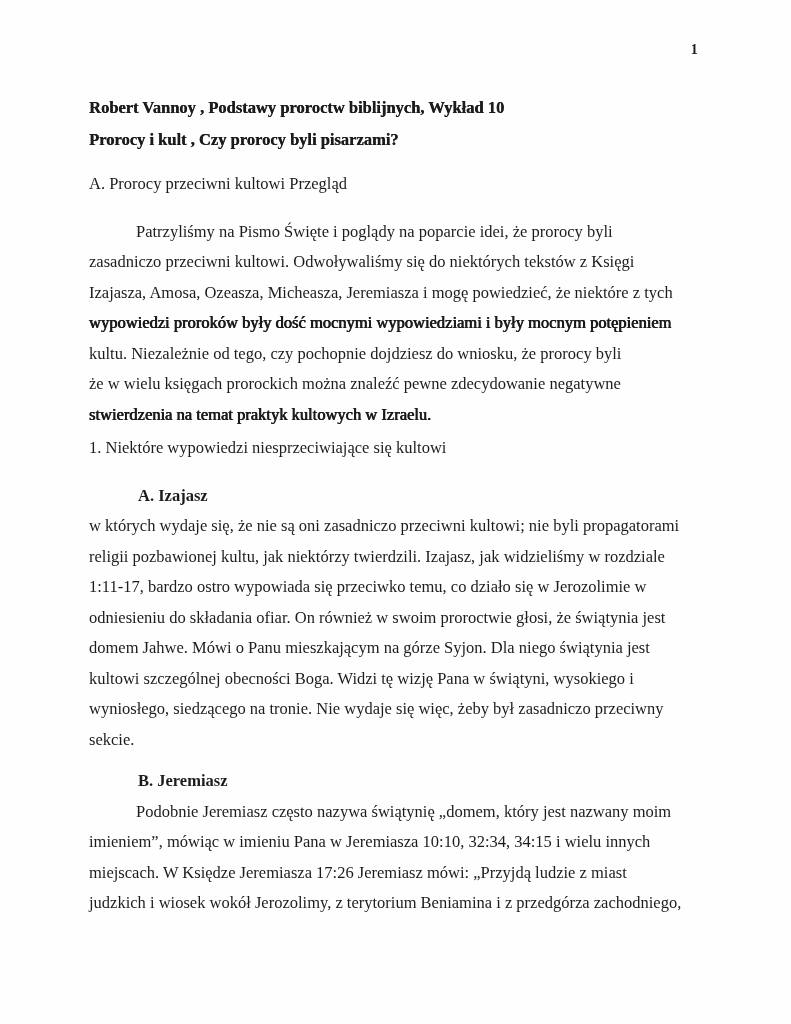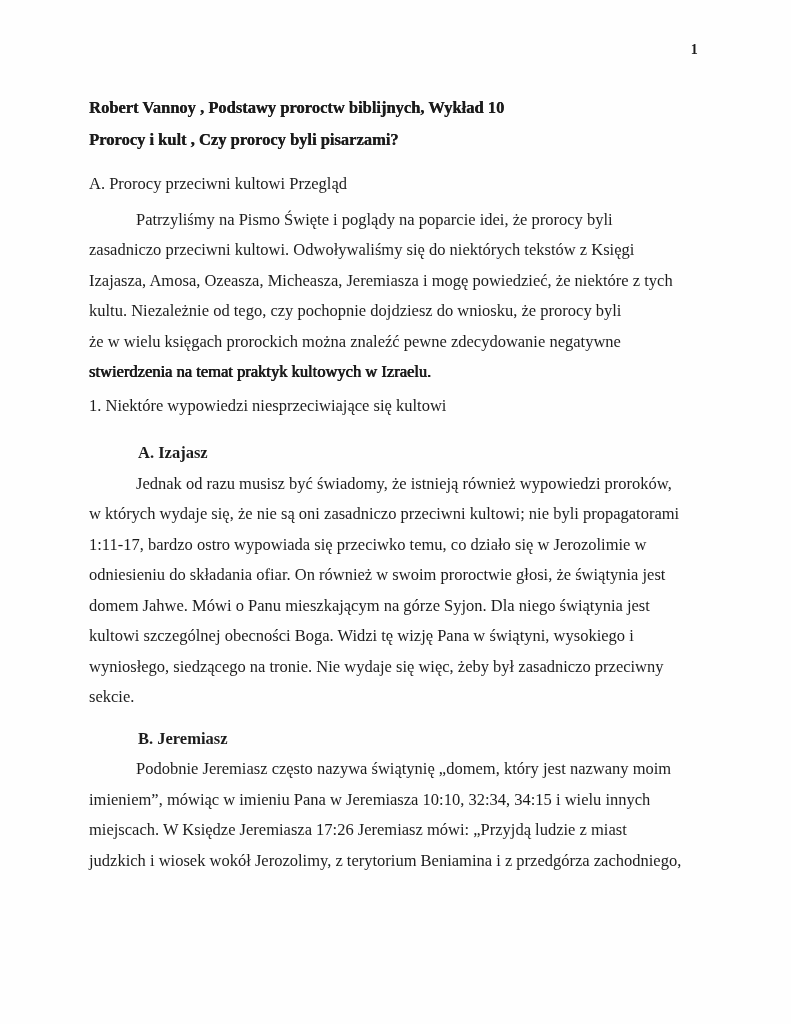--- a/index.html
+++ b/index.html
@@ -47,21 +47,21 @@
     text-shadow: 0.3px 0 0 currentColor;
   }
   .heading {
     line-height: 30.5px;
     white-space: nowrap;
   }
   .section-heading {
     margin-top: 13px;
   }
   .para-overview {
-    margin-top: 5px;
+    margin-top: 17px;
   }
   .numbered-heading {
     margin-top: 3px;
   }
   .subheading {
     padding-left: 49px;
     font-weight: bold;
   }
   .sub-a {
     margin-top: 17px;
@@ -81,32 +81,33 @@
       <div class="line">Robert Vannoy , Podstawy proroctw biblijnych, Wykład 10</div>
       <div class="line">Prorocy i kult , Czy prorocy byli pisarzami?</div>
     </header>
 
   <div class="heading section-heading">A. Prorocy przeciwni kultowi Przegląd</div>
 
   <div class="paragraph para-overview">
       <div class="line indent">Patrzyliśmy na Pismo Święte i poglądy na poparcie idei, że prorocy byli</div>
       <div class="line">zasadniczo przeciwni kultowi. Odwoływaliśmy się do niektórych tekstów z Księgi</div>
       <div class="line">Izajasza, Amosa, Ozeasza, Micheasza, Jeremiasza i mogę powiedzieć, że niektóre z tych</div>
+      <div class="line dark">wypowiedzi proroków były dość mocnymi wypowiedziami i były mocnym potępieniem</div>
       <div class="line">kultu. Niezależnie od tego, czy pochopnie dojdziesz do wniosku, że prorocy byli</div>
       <div class="line">że w wielu księgach prorockich można znaleźć pewne zdecydowanie negatywne</div>
       <div class="line dark">stwierdzenia na temat praktyk kultowych w Izraelu.</div>
     </div>
 
   <div class="heading numbered-heading">1. Niektóre wypowiedzi niesprzeciwiające się kultowi</div>
 
   <div class="heading subheading sub-a">A. Izajasz</div>
 
   <div class="paragraph">
-      <div class="line indent">Jednak od razu musisz być świadomy, że istnieją również wypowiedzi proroków,</div>
       <div class="line">w których wydaje się, że nie są oni zasadniczo przeciwni kultowi; nie byli propagatorami</div>
+      <div class="line">religii pozbawionej kultu, jak niektórzy twierdzili. Izajasz, jak widzieliśmy w rozdziale</div>
       <div class="line">1:11-17, bardzo ostro wypowiada się przeciwko temu, co działo się w Jerozolimie w</div>
       <div class="line">odniesieniu do składania ofiar. On również w swoim proroctwie głosi, że świątynia jest</div>
       <div class="line">domem Jahwe. Mówi o Panu mieszkającym na górze Syjon. Dla niego świątynia jest</div>
       <div class="line">kultowi szczególnej obecności Boga. Widzi tę wizję Pana w świątyni, wysokiego i</div>
       <div class="line">wyniosłego, siedzącego na tronie. Nie wydaje się więc, żeby był zasadniczo przeciwny</div>
       <div class="line">sekcie.</div>
     </div>
 
   <div class="heading subheading sub-b">B. Jeremiasz</div>
 

